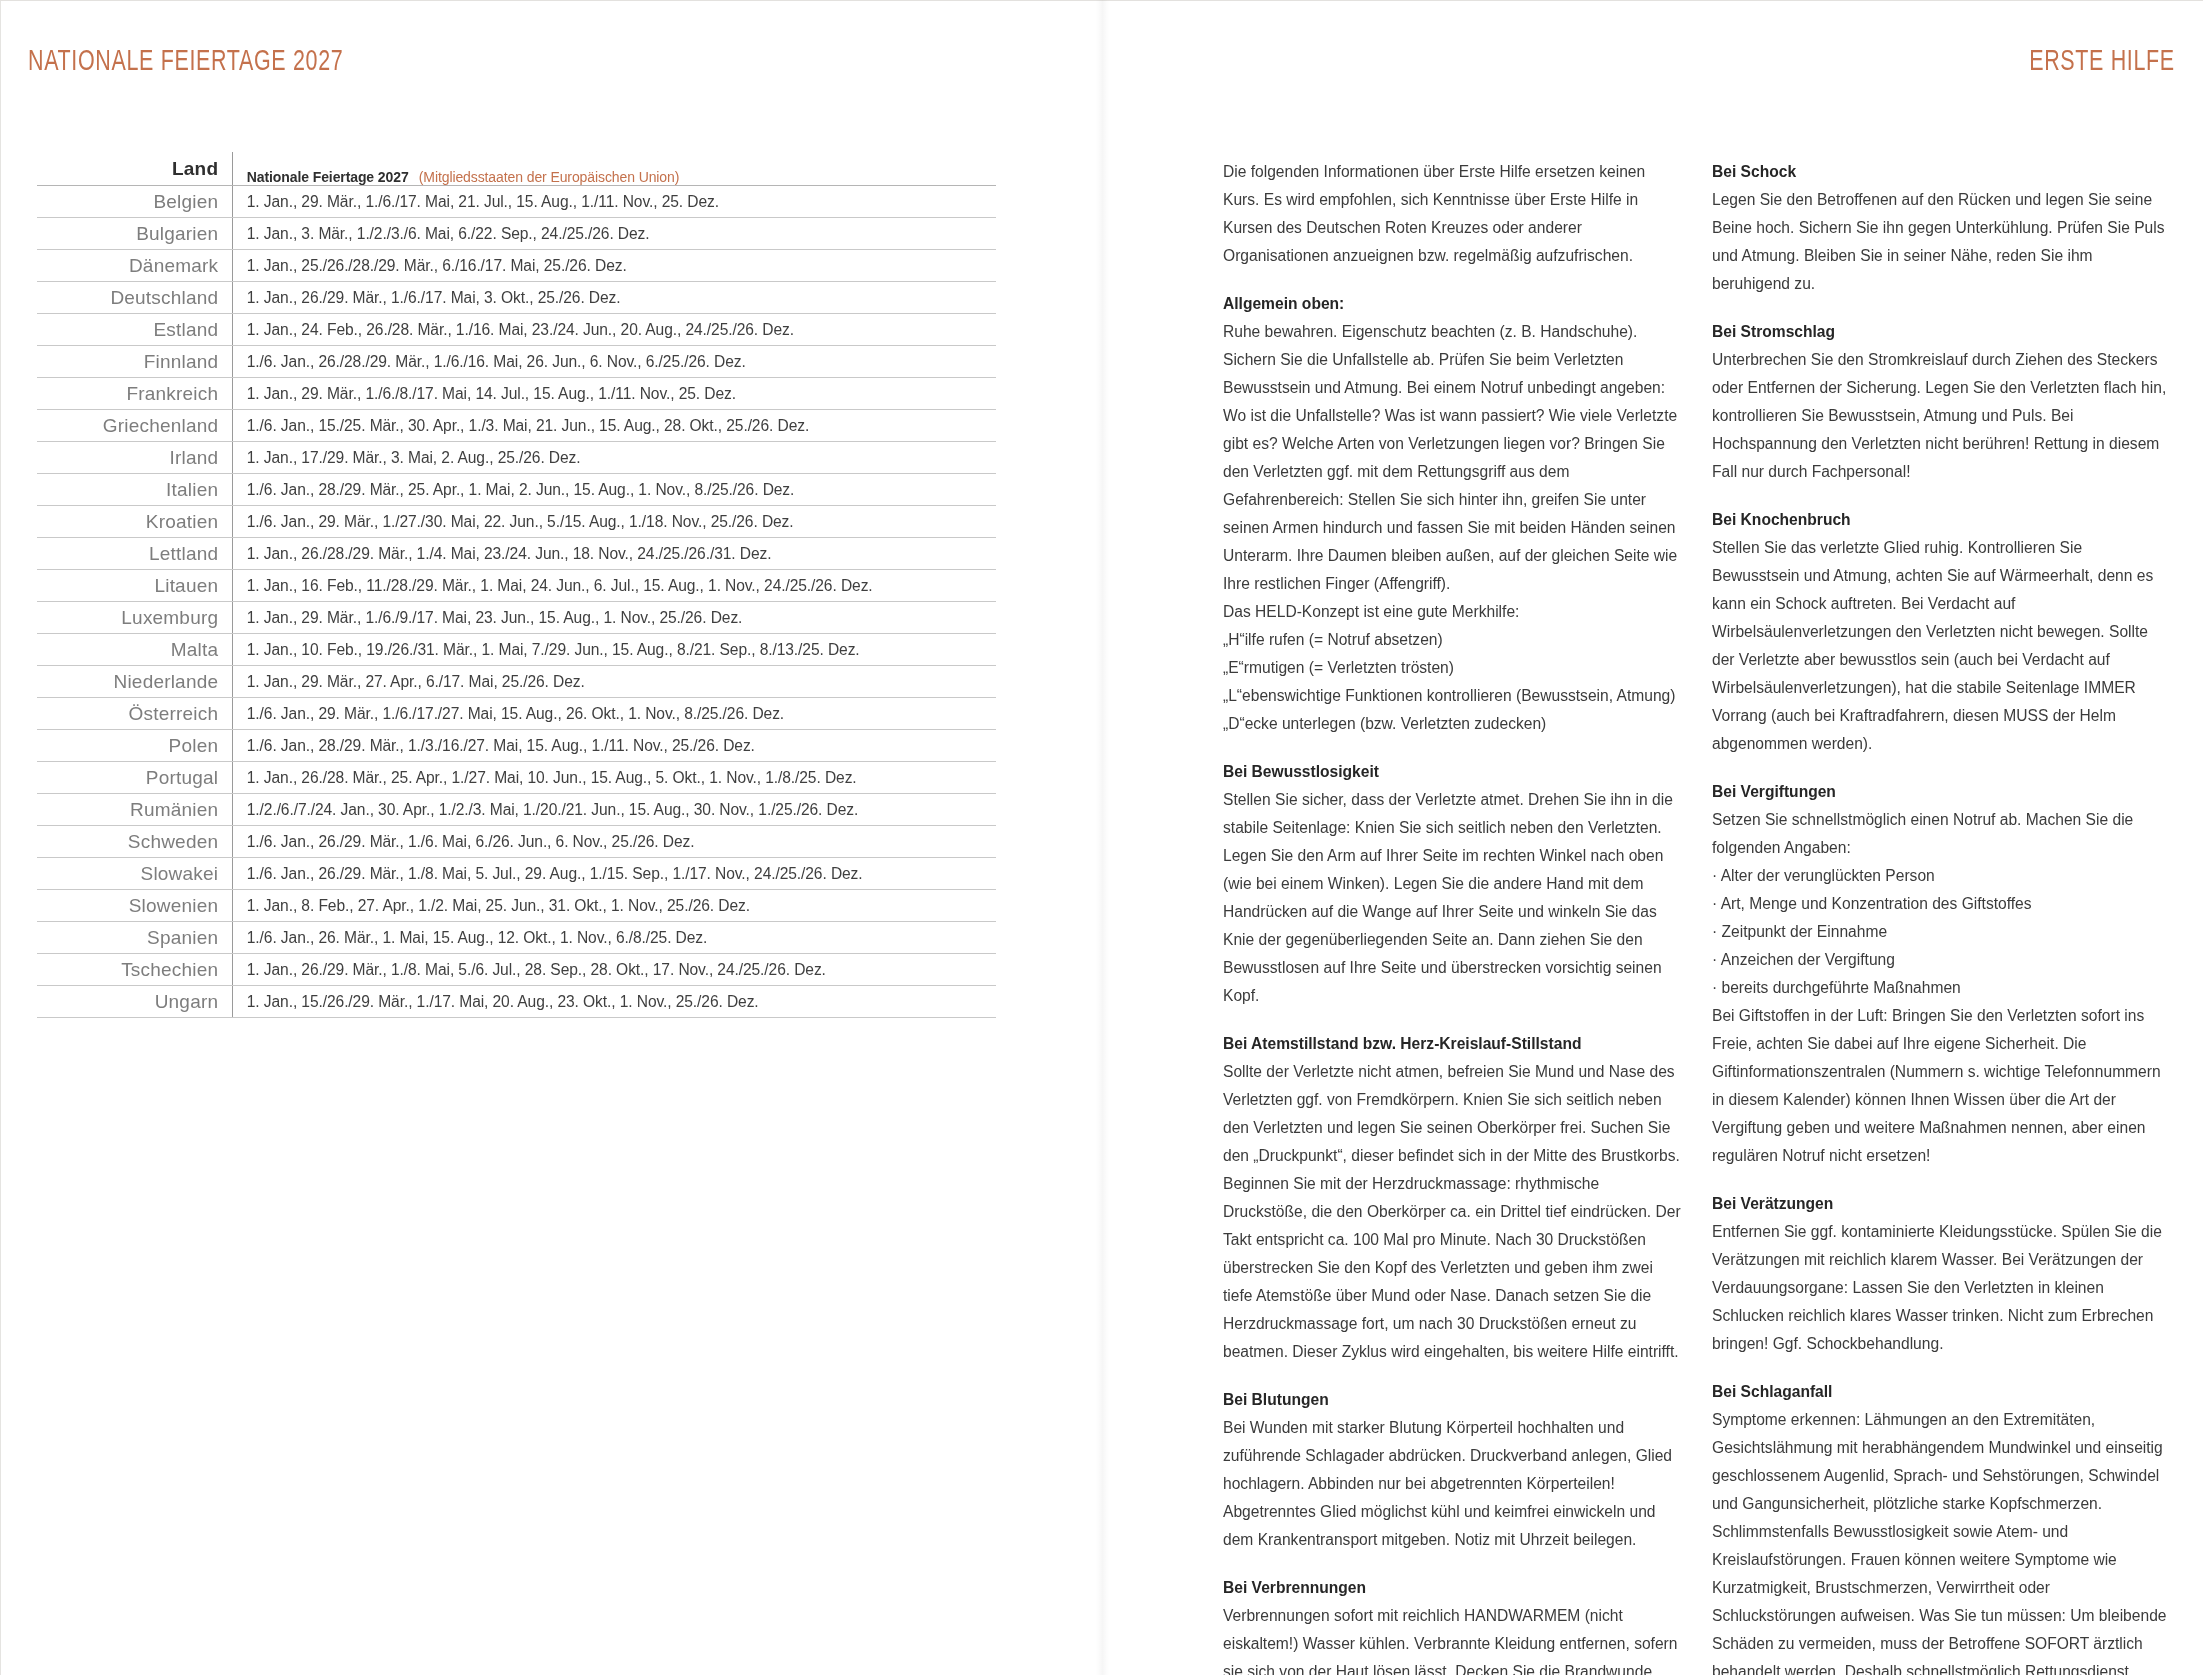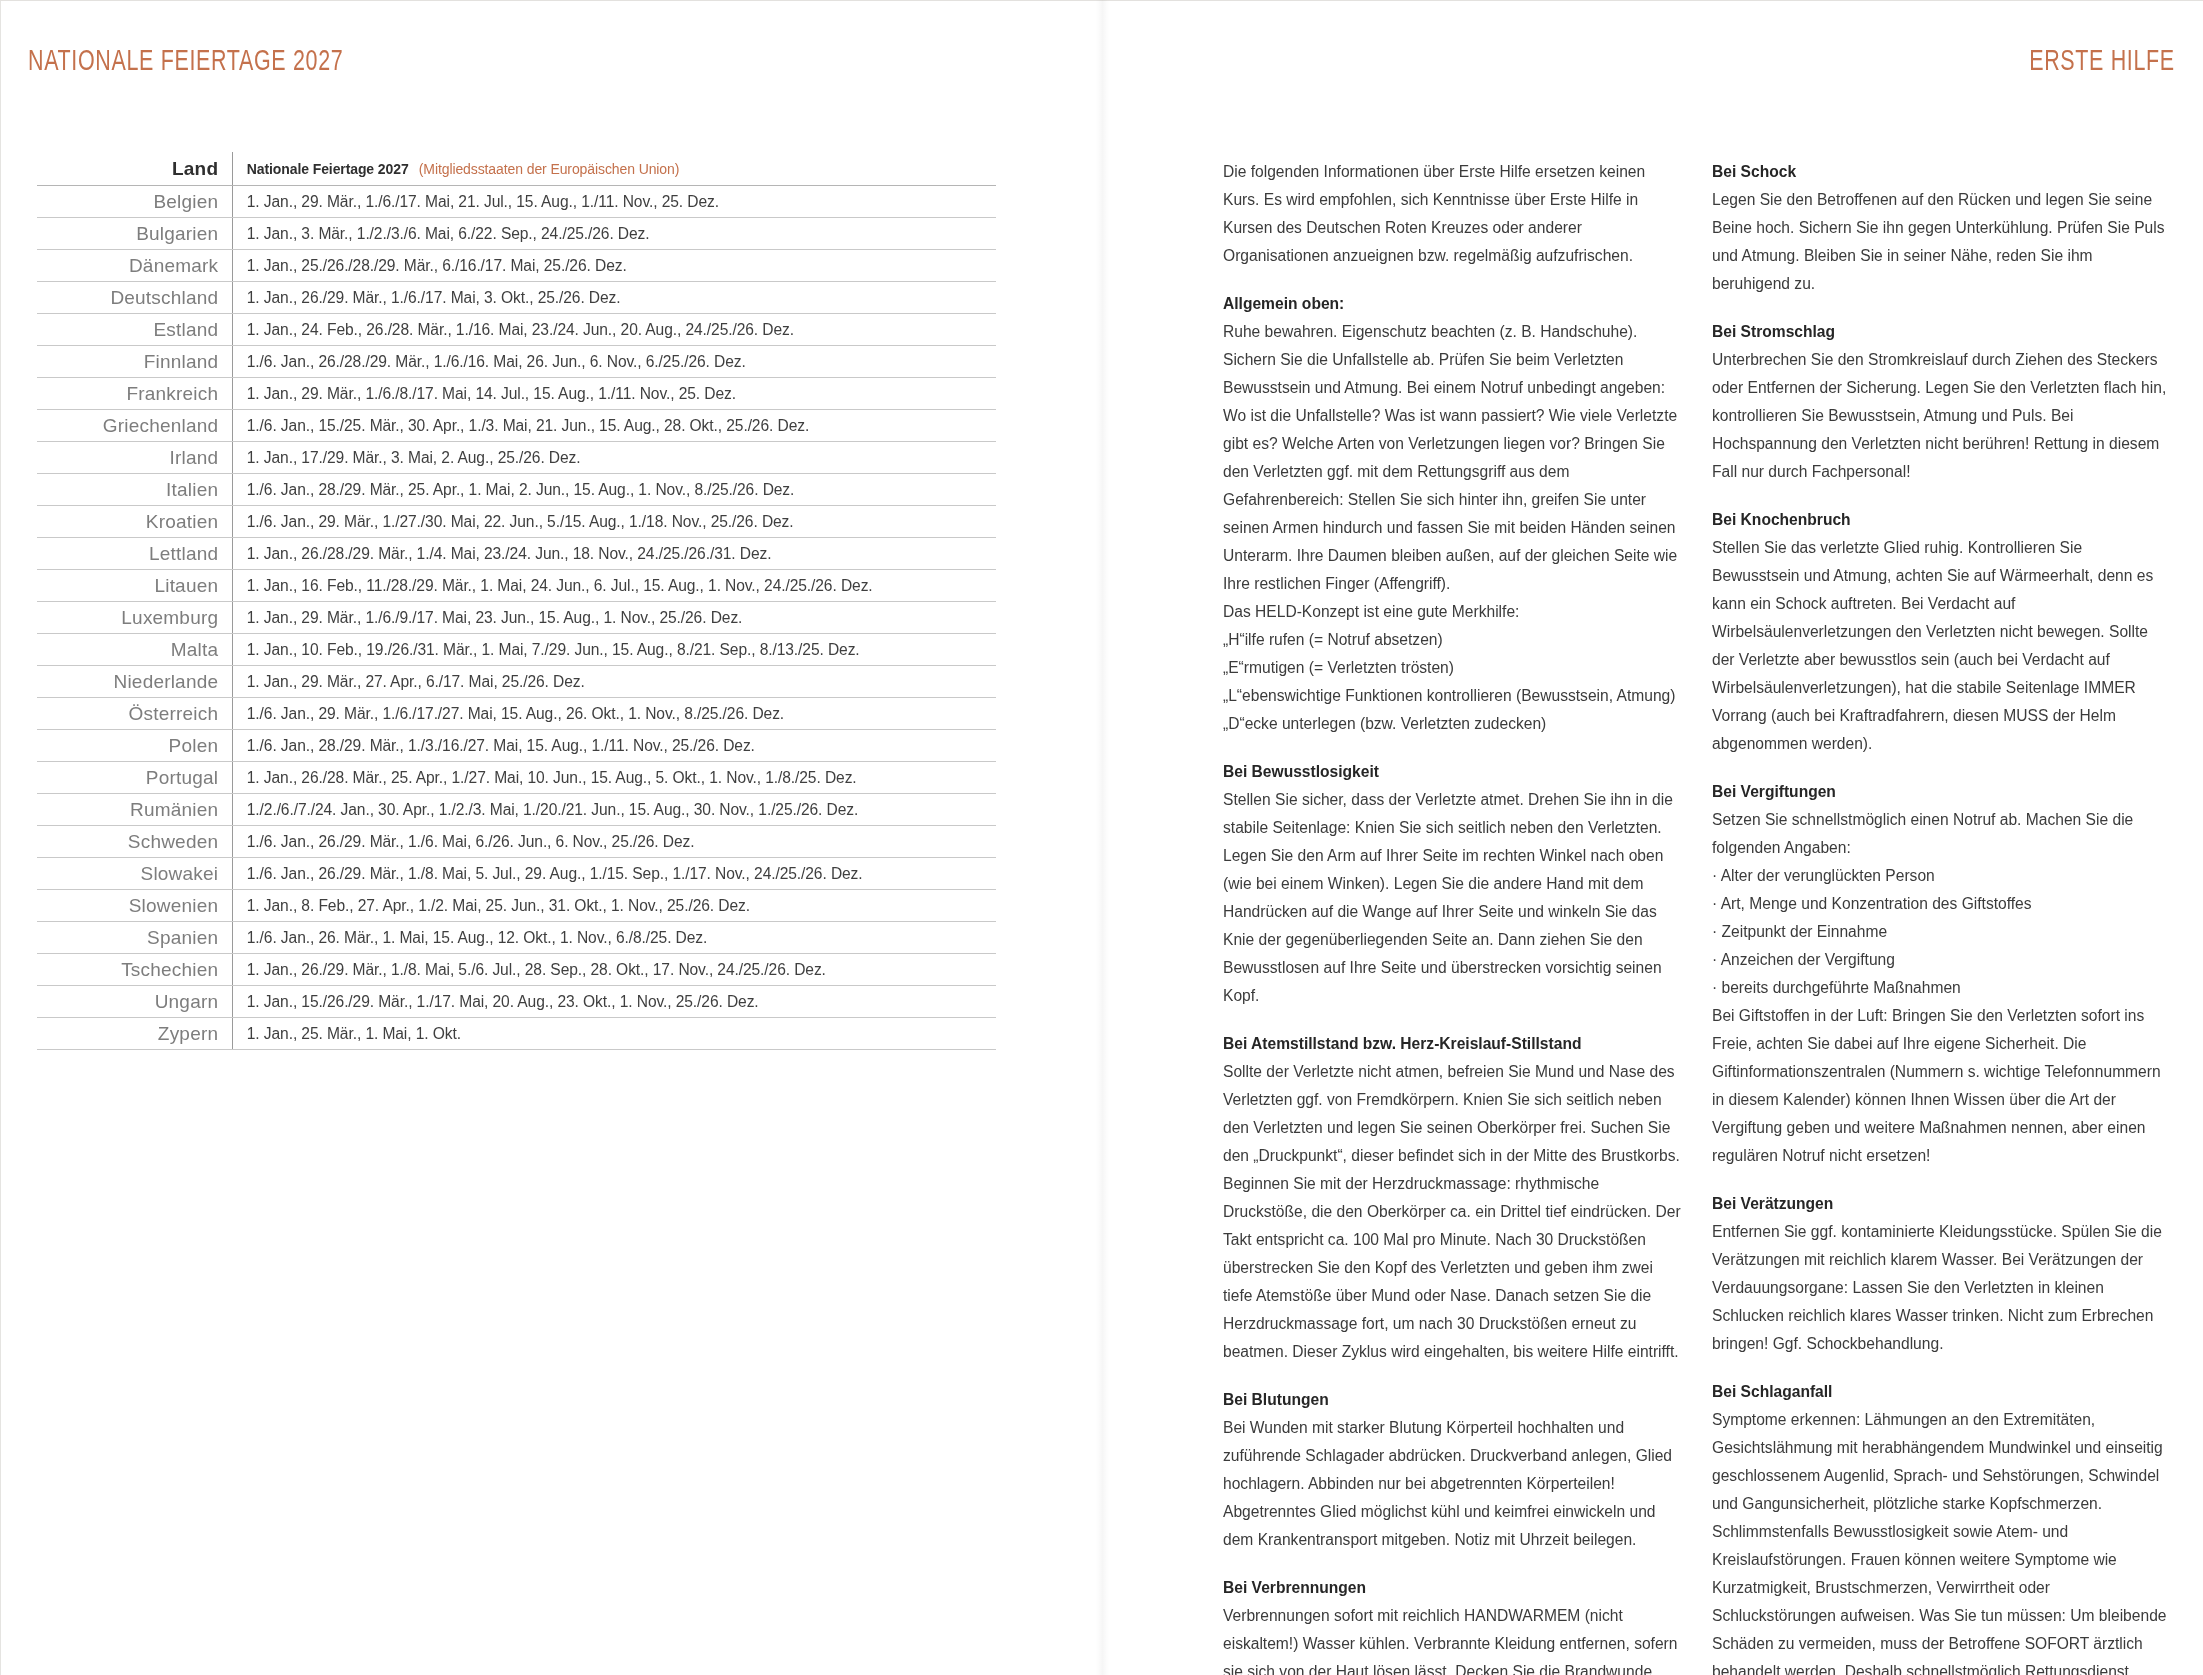--- a/index.html
+++ b/index.html
@@ -17,21 +17,21 @@
   .page-header {
     position:absolute; top:44px; font-size:29px; letter-spacing:0.9px;
     color:#c4714c; font-weight:400; white-space:nowrap;
   }
   .page-header.left { left:27.5px; transform:scaleX(0.74); transform-origin:left top; }
   .page-header.right { right:29px; transform:scaleX(0.74); transform-origin:right top; }
 
   
   .holiday-table { position:absolute; left:37px; top:152px; width:959px; }
   .trow { display:flex; align-items:center; height:32px; border-bottom:0.9px solid #c9c9c9; }
-  .trow.thead { height:34px; border-bottom:0.9px solid #b5b5b5; }
+  .trow.thead { height:34px; border-bottom:0.9px solid #b5b5b5;align-items:flex-end; }
   .cell-country {
     width:196px; flex:0 0 196px; text-align:right; padding-right:13.8px;
     border-right:0.9px solid #9a9a9a; align-self:stretch; display:flex;
     align-items:center; justify-content:flex-end;
     font-size:19px; color:#7d7d7d; letter-spacing:0.2px; white-space:nowrap;
   }
   .cell-country.head { color:#2f2f2f; font-weight:bold; font-size:19px; }
   .cell-dates {
     flex:1; padding-left:13.8px; font-size:15.6px; color:#3f3f3f;
     white-space:nowrap; letter-spacing:-0.1px;
@@ -164,24 +164,20 @@
           <div class="cell-dates">1./6. Jan., 26. Mär., 1. Mai, 15. Aug., 12. Okt., 1. Nov., 6./8./25. Dez.</div>
         </div>
       <div class="trow">
           <div class="cell-country">Tschechien</div>
           <div class="cell-dates">1. Jan., 26./29. Mär., 1./8. Mai, 5./6. Jul., 28. Sep., 28. Okt., 17. Nov., 24./25./26. Dez.</div>
         </div>
       <div class="trow">
           <div class="cell-country">Ungarn</div>
           <div class="cell-dates">1. Jan., 15./26./29. Mär., 1./17. Mai, 20. Aug., 23. Okt., 1. Nov., 25./26. Dez.</div>
         </div>
-      <div class="trow">
-          <div class="cell-country">Zypern</div>
-          <div class="cell-dates">1. Jan., 25. Mär., 1. Mai, 1. Okt.</div>
-        </div>
     </div>
   </div>
 
   <div>
     <div class="page-header right">ERSTE HILFE</div>
 
     <div class="fa-col c1">
       <div class="section">
 
         <div class="sec-body">Die folgenden Informationen über Erste Hilfe ersetzen keinen Kurs. Es wird empfohlen, sich Kenntnisse über Erste Hilfe in Kursen des Deutschen Roten Kreuzes oder anderer Organisationen anzueignen bzw. regelmäßig aufzufrischen.</div>

